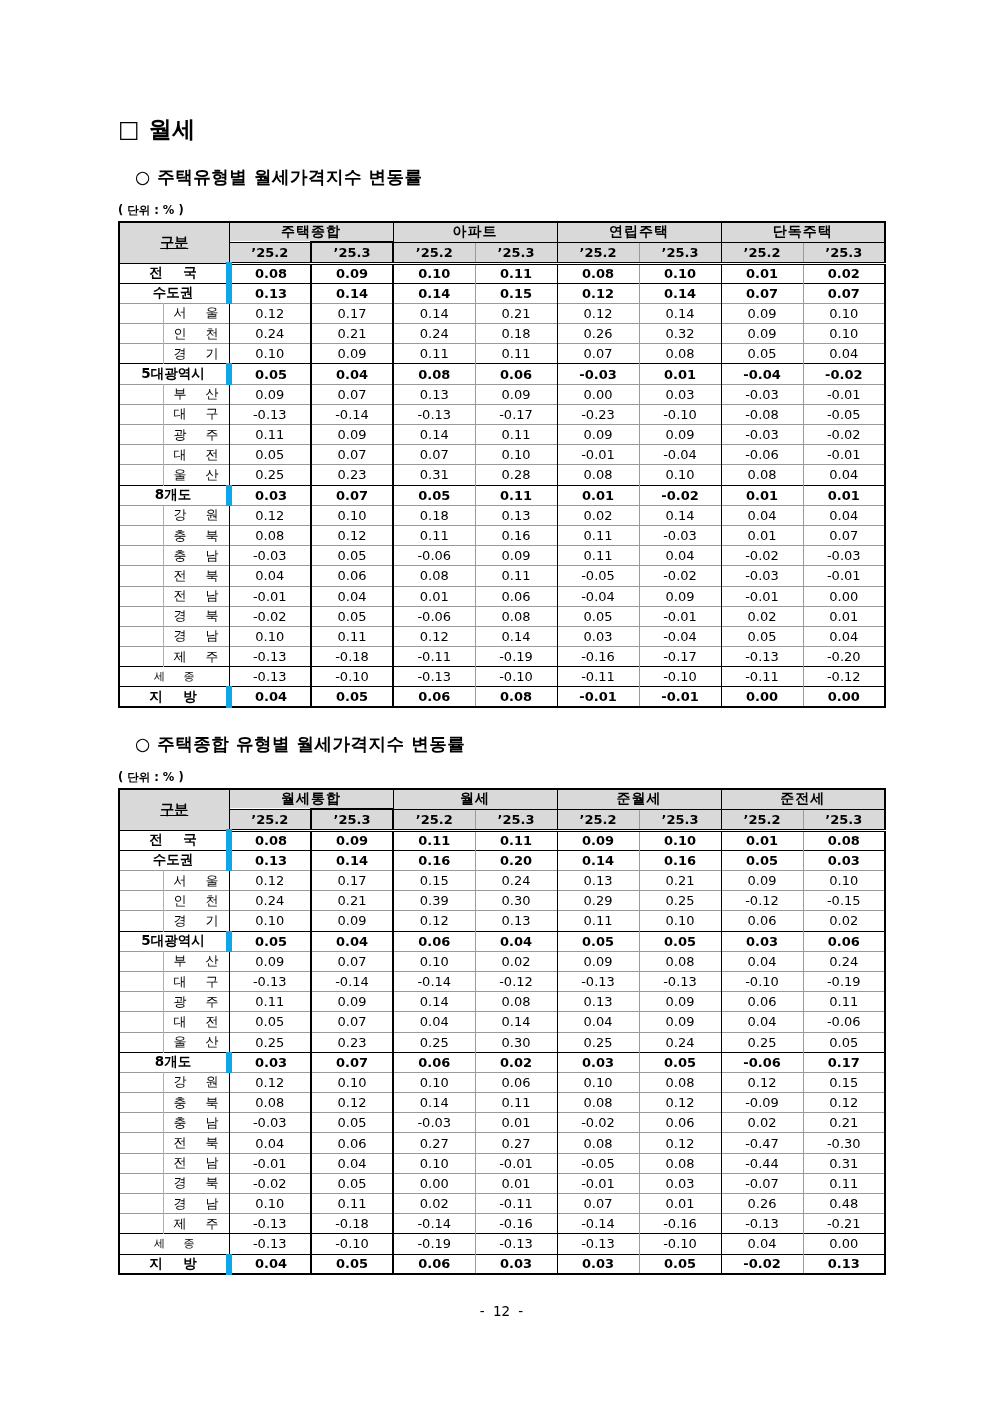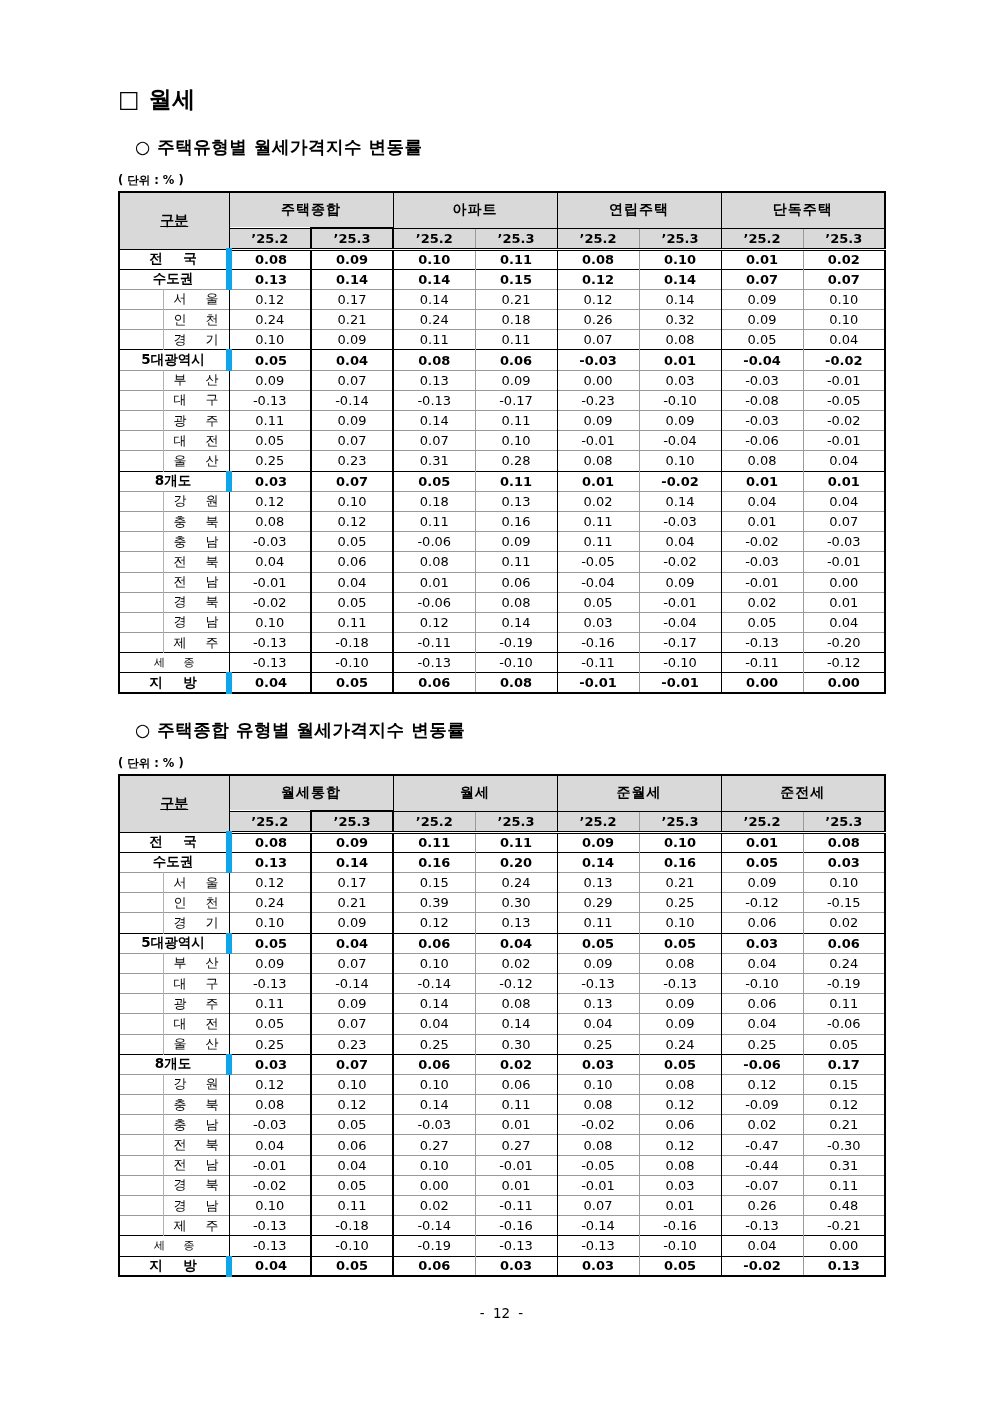--- a/index.html
+++ b/index.html
@@ -5,21 +5,21 @@
   * { box-sizing: border-box; }
   html, body { margin: 0; padding: 0; background: #ffffff; }
   body {
     font-family: "DejaVu Sans", "Liberation Sans", sans-serif;
     color: #000;
     width: 1000px;
   }
   .page {
     width: 1000px;
     height: 1413px;
-    padding: 84px 115px 0 118px;
+    padding: 114px 115px 0 118px;
     position: relative;
     background: #fff;
   }
   .doc-title {
     font-size: 23px;
     font-weight: bold;
     margin: 0 0 20px 0;
     letter-spacing: 0.5px;
   }
   .sub-title {
@@ -48,21 +48,21 @@
   }
   
   thead th { background: #d9d9d9; font-weight: bold; }
   .th-corner {
     font-size: 14px;
     border-right: 1px solid #000;
     word-spacing: 2px;
     text-decoration: underline;
   }
   .th-group {
-    height: 36px;
+    height: 20px;
     font-size: 14px;
     border-left: 1px solid #000;
     border-bottom: 1px solid #000;
     letter-spacing: 1px;
   }
   .th-period {
     height: 21px;
     font-size: 13px;
     border-left: 1px solid #9a9a9a;
     border-bottom: 3px double #000;

